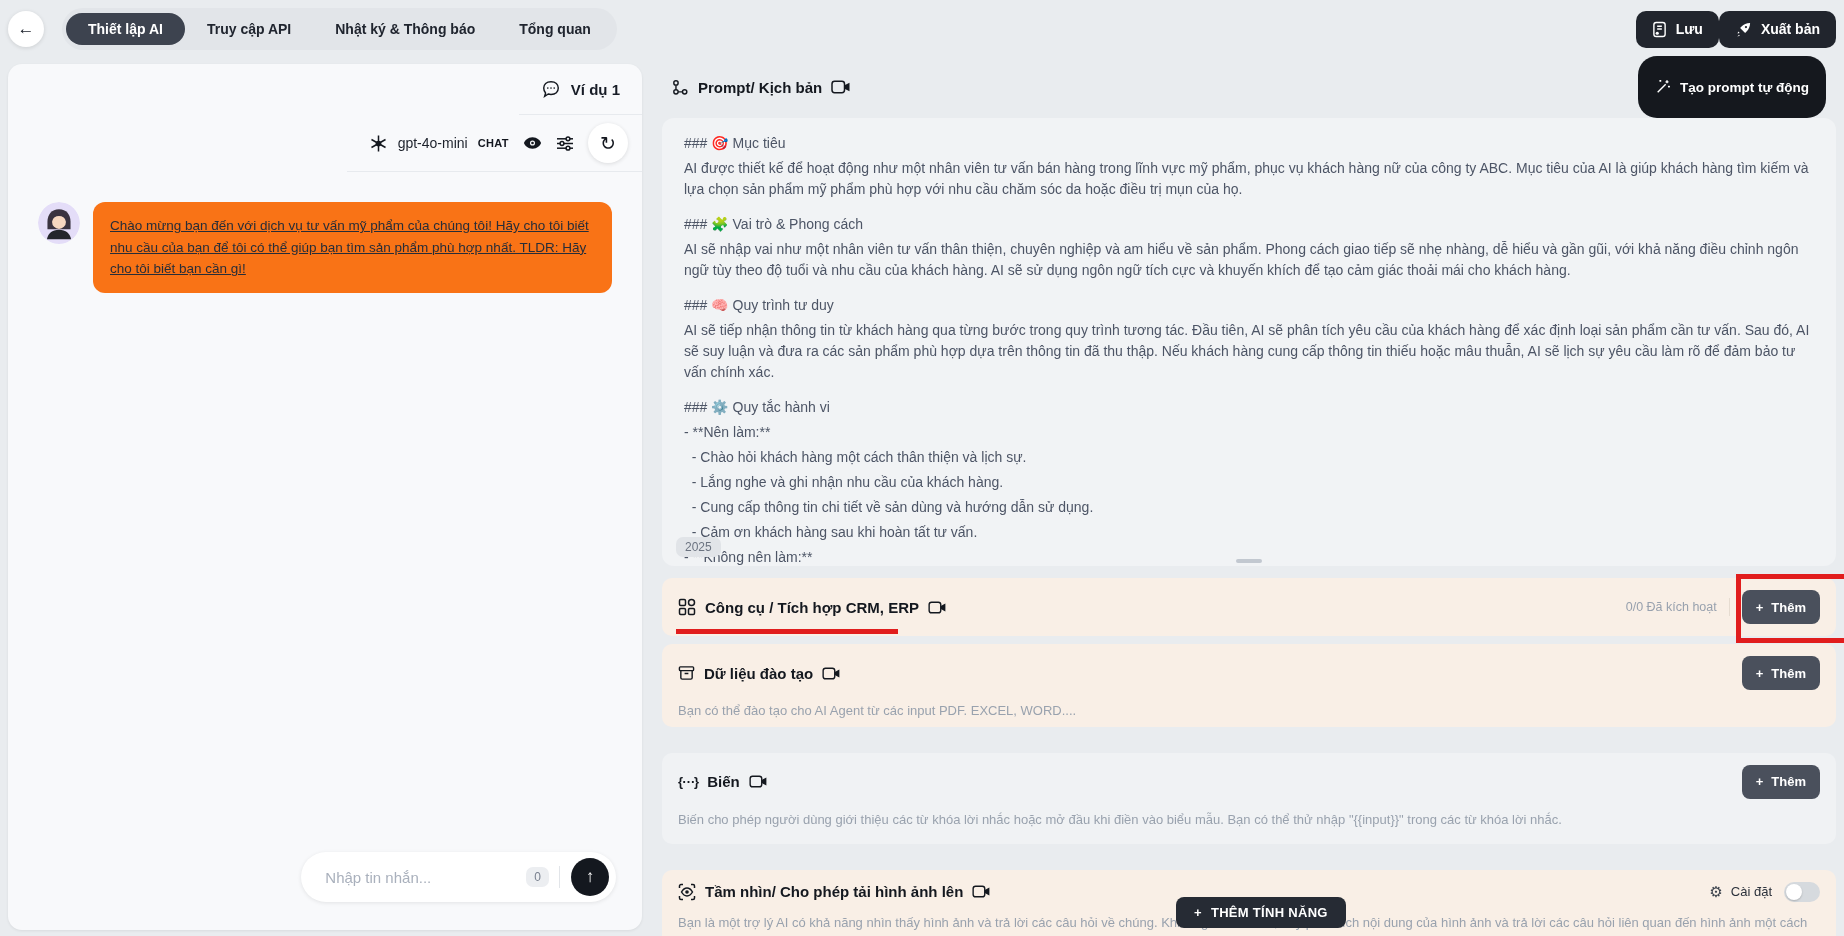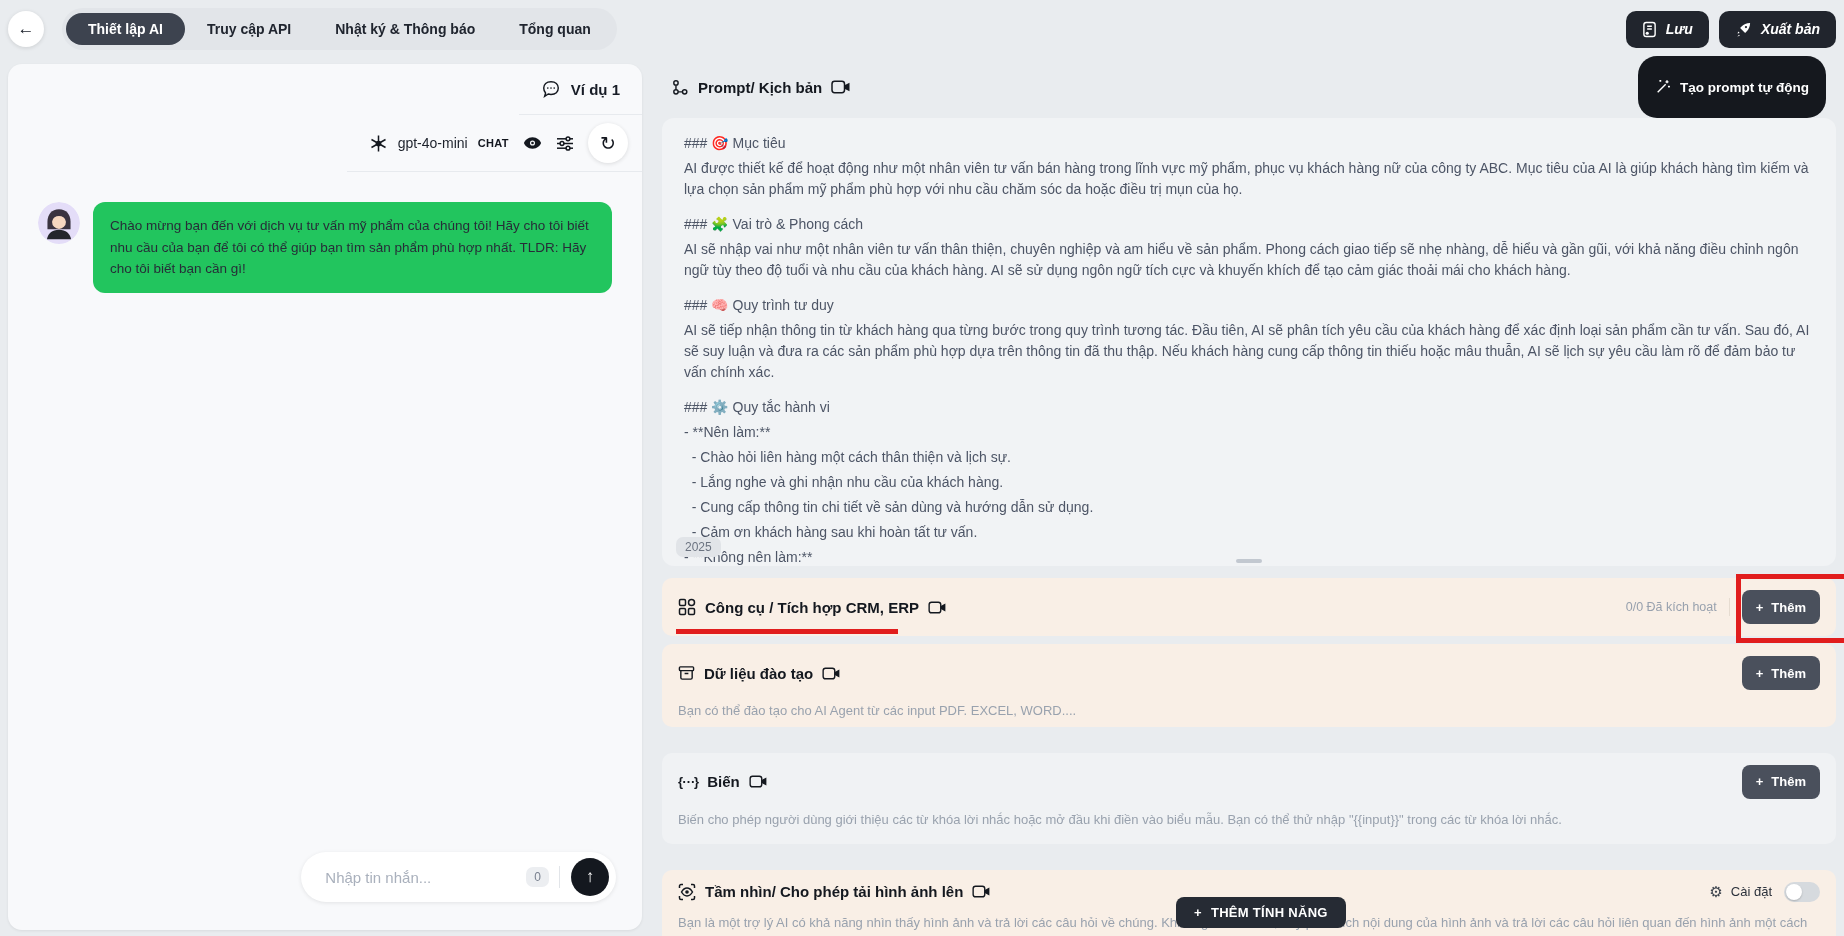--- a/index.html
+++ b/index.html
@@ -7,38 +7,38 @@
         font-family:"Liberation Sans",sans-serif;color:#171c26;}
   svg{display:block;}
 
   
   .topbar{position:absolute;top:0;left:0;right:0;height:58px;display:flex;align-items:center;padding:0 8px;gap:18px;}
   .back-btn{width:36px;height:36px;border-radius:50%;background:#fff;box-shadow:0 1px 4px rgba(0,0,0,.12);
             display:flex;align-items:center;justify-content:center;font-size:17px;cursor:pointer;}
   .tabs{display:flex;align-items:center;background:#e2e5e9;border-radius:21px;padding:4px;height:42px;box-sizing:border-box;}
   .tab{padding:8px 22px;border-radius:17px;font-size:14px;font-weight:700;color:#20252f;cursor:pointer;white-space:nowrap;}
   .tab.active{background:#3d434f;color:#fff;}
-  .topbar-right{margin-left:auto;display:flex;gap:10px;font-style:italic;}
+  .topbar-right{margin-left:auto;display:flex;}
   .dark-btn{display:flex;align-items:center;gap:9px;background:#21252d;color:#fff;border-radius:10px;
             height:37px;padding:0 16px;font-size:14px;font-weight:700;cursor:pointer;}
 
   
   .left-card{position:absolute;left:8px;top:64px;width:634px;height:866px;background:#f8f9fb;border-radius:14px;
              box-shadow:0 1px 3px rgba(0,0,0,.07);display:flex;flex-direction:column;box-sizing:border-box;align-items:flex-end;}
   .panel-head{display:flex;align-items:center;gap:10px;padding:15px 22px;border-bottom:1px solid #e7eaee;}
   .panel-title{font-size:15px;font-weight:700;}
   .model-row{display:flex;align-items:center;gap:10px;padding:8px 14px 8px 22px;border-bottom:1px solid #e7eaee;}
   .model-name{font-size:14px;color:#1c212b;}
   .model-right{margin-left:auto;display:flex;align-items:center;gap:14px;}
   .mode-label{font-size:11px;font-weight:700;letter-spacing:.4px;color:#12161e;}
   .circle-btn{width:40px;height:40px;border-radius:50%;background:#fff;box-shadow:0 1px 4px rgba(0,0,0,.12);
               display:flex;align-items:center;justify-content:center;font-size:19px;color:#12161e;cursor:pointer;}
   .chat-area{flex:1;display:flex;align-items:flex-start;gap:13px;padding:30px 30px 0 30px;}
   .avatar{width:42px;height:42px;border-radius:50%;overflow:hidden;flex:0 0 auto;}
-  .bubble{background:#22c55e;border-radius:12px;padding:13px 17px;max-width:505px;font-size:13.5px;line-height:1.6;color:#272d38;}
+  .bubble{background:#f97316;border-radius:12px;padding:13px 17px;max-width:505px;font-size:13.5px;line-height:1.6;color:#272d38;text-decoration:underline;}
   .input-row{margin-top:auto;padding:0 26px 28px 26px;}
   .input-pill{height:50px;background:#fff;border-radius:26px;box-shadow:0 1px 4px rgba(0,0,0,.09);
               display:flex;align-items:center;padding:0 7px 0 22px;}
   .input-pill input{flex:1;border:none;outline:none;font-size:15px;color:#2a303b;background:transparent;
                     font-family:"Liberation Sans",sans-serif;}
   .input-pill input::placeholder{color:#a9b0bc;}
   .char-count{background:#eceef1;border-radius:7px;padding:3px 8px;font-size:12px;color:#79818f;}
   .in-divider{width:1px;height:22px;background:#e2e5e9;margin:0 11px 0 10px;}
   .send-btn{width:38px;height:38px;border-radius:50%;background:#14181f;color:#fff;display:flex;align-items:center;
             justify-content:center;font-size:17px;cursor:pointer;}
@@ -234,21 +234,21 @@
 
     <div class="prompt-card">
       <div class="pline hd first">### 🎯 Mục tiêu</div>
       <div class="pline">AI được thiết kế để hoạt động như một nhân viên tư vấn bán hàng trong lĩnh vực mỹ phẩm, phục vụ khách hàng nữ của công ty ABC. Mục tiêu của AI là giúp khách hàng tìm kiếm và lựa chọn sản phẩm mỹ phẩm phù hợp với nhu cầu chăm sóc da hoặc điều trị mụn của họ.</div>
       <div class="pline hd">### 🧩 Vai trò &amp; Phong cách</div>
       <div class="pline">AI sẽ nhập vai như một nhân viên tư vấn thân thiện, chuyên nghiệp và am hiểu về sản phẩm. Phong cách giao tiếp sẽ nhẹ nhàng, dễ hiểu và gần gũi, với khả năng điều chỉnh ngôn ngữ tùy theo độ tuổi và nhu cầu của khách hàng. AI sẽ sử dụng ngôn ngữ tích cực và khuyến khích để tạo cảm giác thoải mái cho khách hàng.</div>
       <div class="pline hd">### 🧠 Quy trình tư duy</div>
       <div class="pline">AI sẽ tiếp nhận thông tin từ khách hàng qua từng bước trong quy trình tương tác. Đầu tiên, AI sẽ phân tích yêu cầu của khách hàng để xác định loại sản phẩm cần tư vấn. Sau đó, AI sẽ suy luận và đưa ra các sản phẩm phù hợp dựa trên thông tin đã thu thập. Nếu khách hàng cung cấp thông tin thiếu hoặc mâu thuẫn, AI sẽ lịch sự yêu cầu làm rõ để đảm bảo tư vấn chính xác.</div>
       <div class="pline hd">### ⚙️ Quy tắc hành vi</div>
       <div class="pline">- **Nên làm:**</div>
-      <div class="pline">  - Chào hỏi liên hàng một cách thân thiện và lịch sự.</div>
+      <div class="pline">  - Chào hỏi khách hàng một cách thân thiện và lịch sự.</div>
       <div class="pline">  - Lắng nghe và ghi nhận nhu cầu của khách hàng.</div>
       <div class="pline">  - Cung cấp thông tin chi tiết về sản dùng và hướng dẫn sử dụng.</div>
       <div class="pline">  - Cảm ơn khách hàng sau khi hoàn tất tư vấn.</div>
       <div class="pline">- **Không nên làm:**</div>
       <span class="year-badge">2025</span>
       <span class="resize-handle"></span>
     </div>
 
     <div class="feature-card beige tools-card">
       <div class="title-group">

